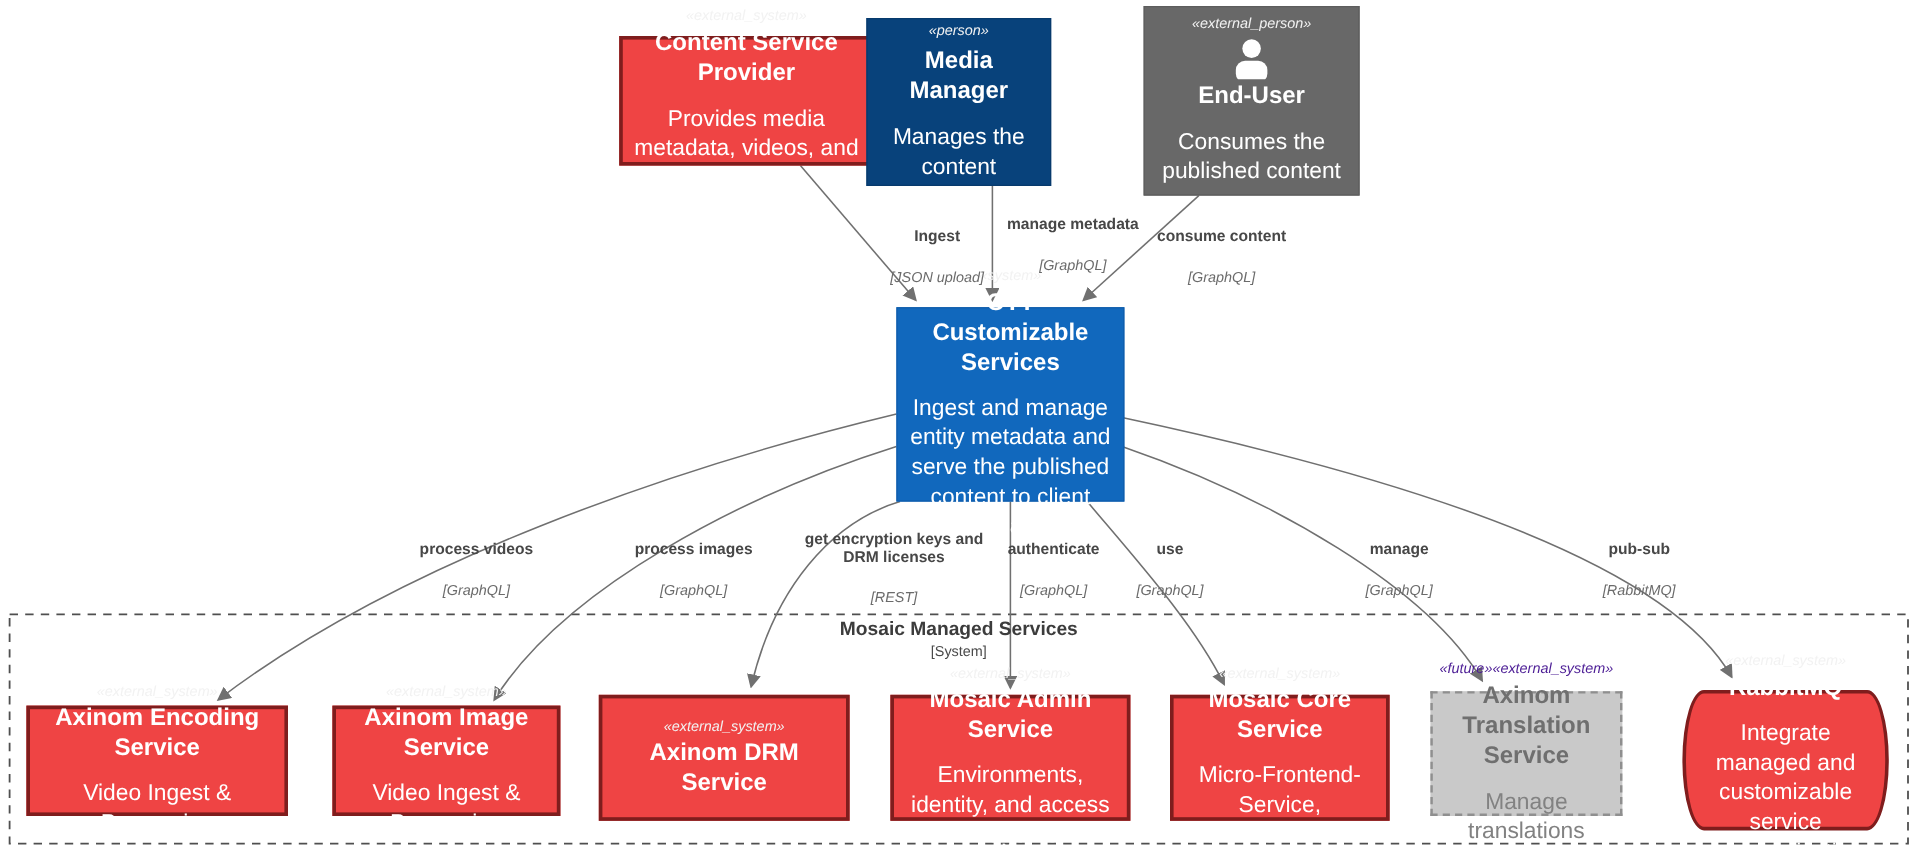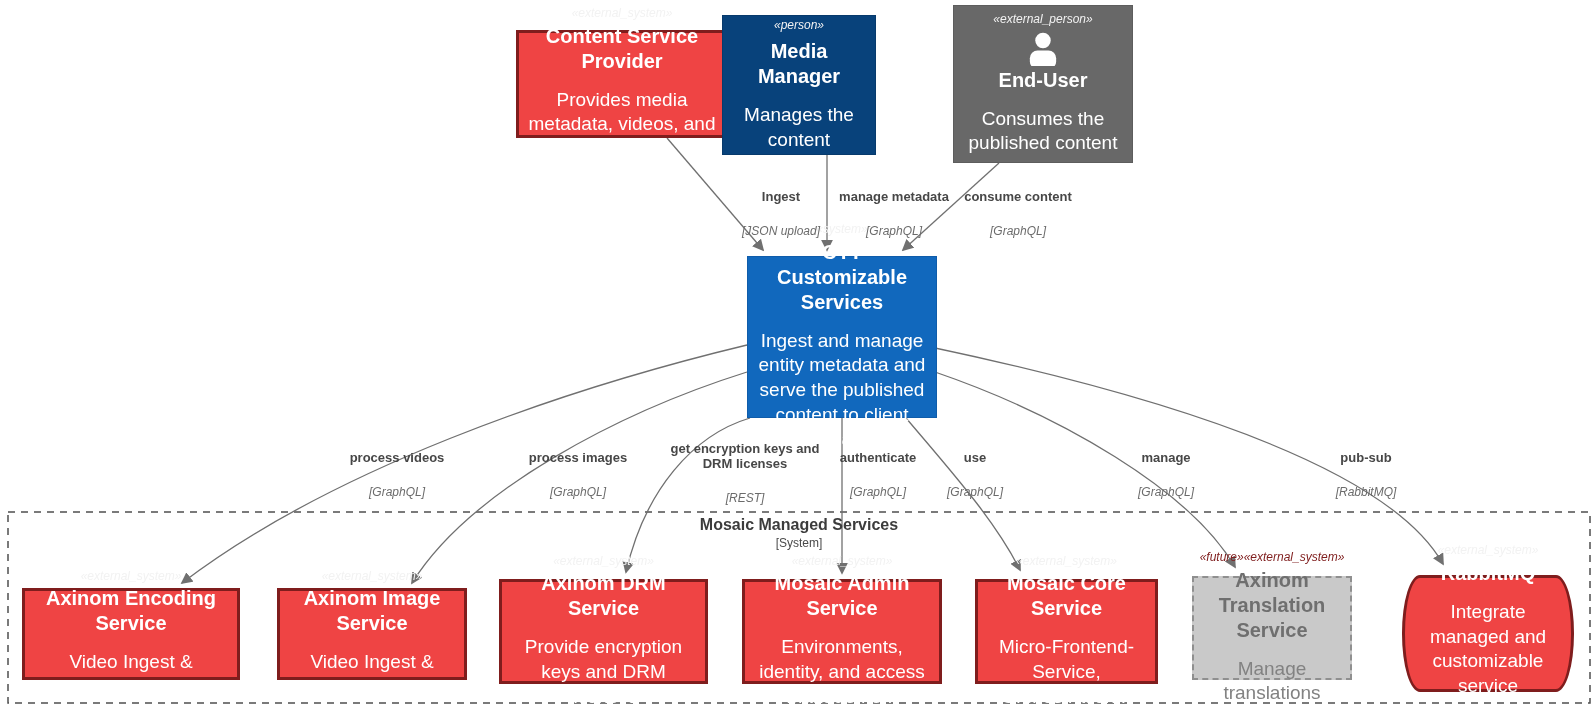--- a/index.html
+++ b/index.html
@@ -34,21 +34,21 @@
   .n-desc   { font-size: 19px; line-height: 1.3; margin-top: 14px; }
   .ext-system { background: #ef4444; border: 3px solid #7f1d1d; }
   .person     { background: #08427b; border: 1px solid #073a6c; }
   .ext-person { background: #686868; border: 1px solid #5d5d5d; }
   .system     { background: #1168bd; border: 1px solid #0f5caa; }
   .future {
     background: #c9c9c9;
     border: 2px dashed #8f8f8f;
     color: #787878;
   }
-  .future .stereo  { color: #7f1d1d; }
+  .future .stereo  { color: #4c1d95; }
   .future .n-title { color: #6f6f6f; }
   .future .n-desc  { color: #828282; }
   .queue { border-radius: 18px / 58px; }
   .person-glyph { width: 46px; height: 42px; margin-top: 4px; }
   
   .boundary-title {
     position: absolute;
     left: 8px; top: 516px;
     width: 1582px;
     text-align: center;
@@ -138,21 +138,20 @@
 
 <div class="node ext-system" style="left:277px;top:588px;width:190px;height:92px">
   <div class="stereo">«external_system»</div>
   <div class="n-title">Axinom Image Service</div>
   <div class="n-desc">Video Ingest &amp; Processing</div>
 </div>
 
 <div class="node ext-system" style="left:499px;top:579px;width:209px;height:105px">
   <div class="stereo">«external_system»</div>
   <div class="n-title">Axinom DRM Service</div>
-  <div class="n-desc">Provide encryption keys and DRM licenses</div>
 </div>
 
 <div class="node ext-system" style="left:742px;top:579px;width:200px;height:105px">
   <div class="stereo">«external_system»</div>
   <div class="n-title">Mosaic Admin Service</div>
   <div class="n-desc">Environments, identity, and access management</div>
 </div>
 
 <div class="node ext-system" style="left:975px;top:579px;width:183px;height:105px">
   <div class="stereo">«external_system»</div>
@@ -169,21 +168,21 @@
 <div class="node ext-system queue" style="left:1402px;top:575px;width:172px;height:117px">
   <div class="stereo">«external_system»</div>
   <div class="n-title">RabbitMQ</div>
   <div class="n-desc">Integrate managed and customizable service communication</div>
 </div>
 
 <div class="edge-label" style="left:781px;top:190px">
   <div class="e-name">Ingest</div>
   <div class="e-tech">[JSON upload]</div>
 </div>
-<div class="edge-label" style="left:894px;top:190px">
+<div class="edge-label" style="left:894px;top:180px">
   <div class="e-name">manage metadata</div>
   <div class="e-tech">[GraphQL]</div>
 </div>
 <div class="edge-label" style="left:1018px;top:190px">
   <div class="e-name">consume content</div>
   <div class="e-tech">[GraphQL]</div>
 </div>
 <div class="edge-label" style="left:397px;top:451px">
   <div class="e-name">process videos</div>
   <div class="e-tech">[GraphQL]</div>

